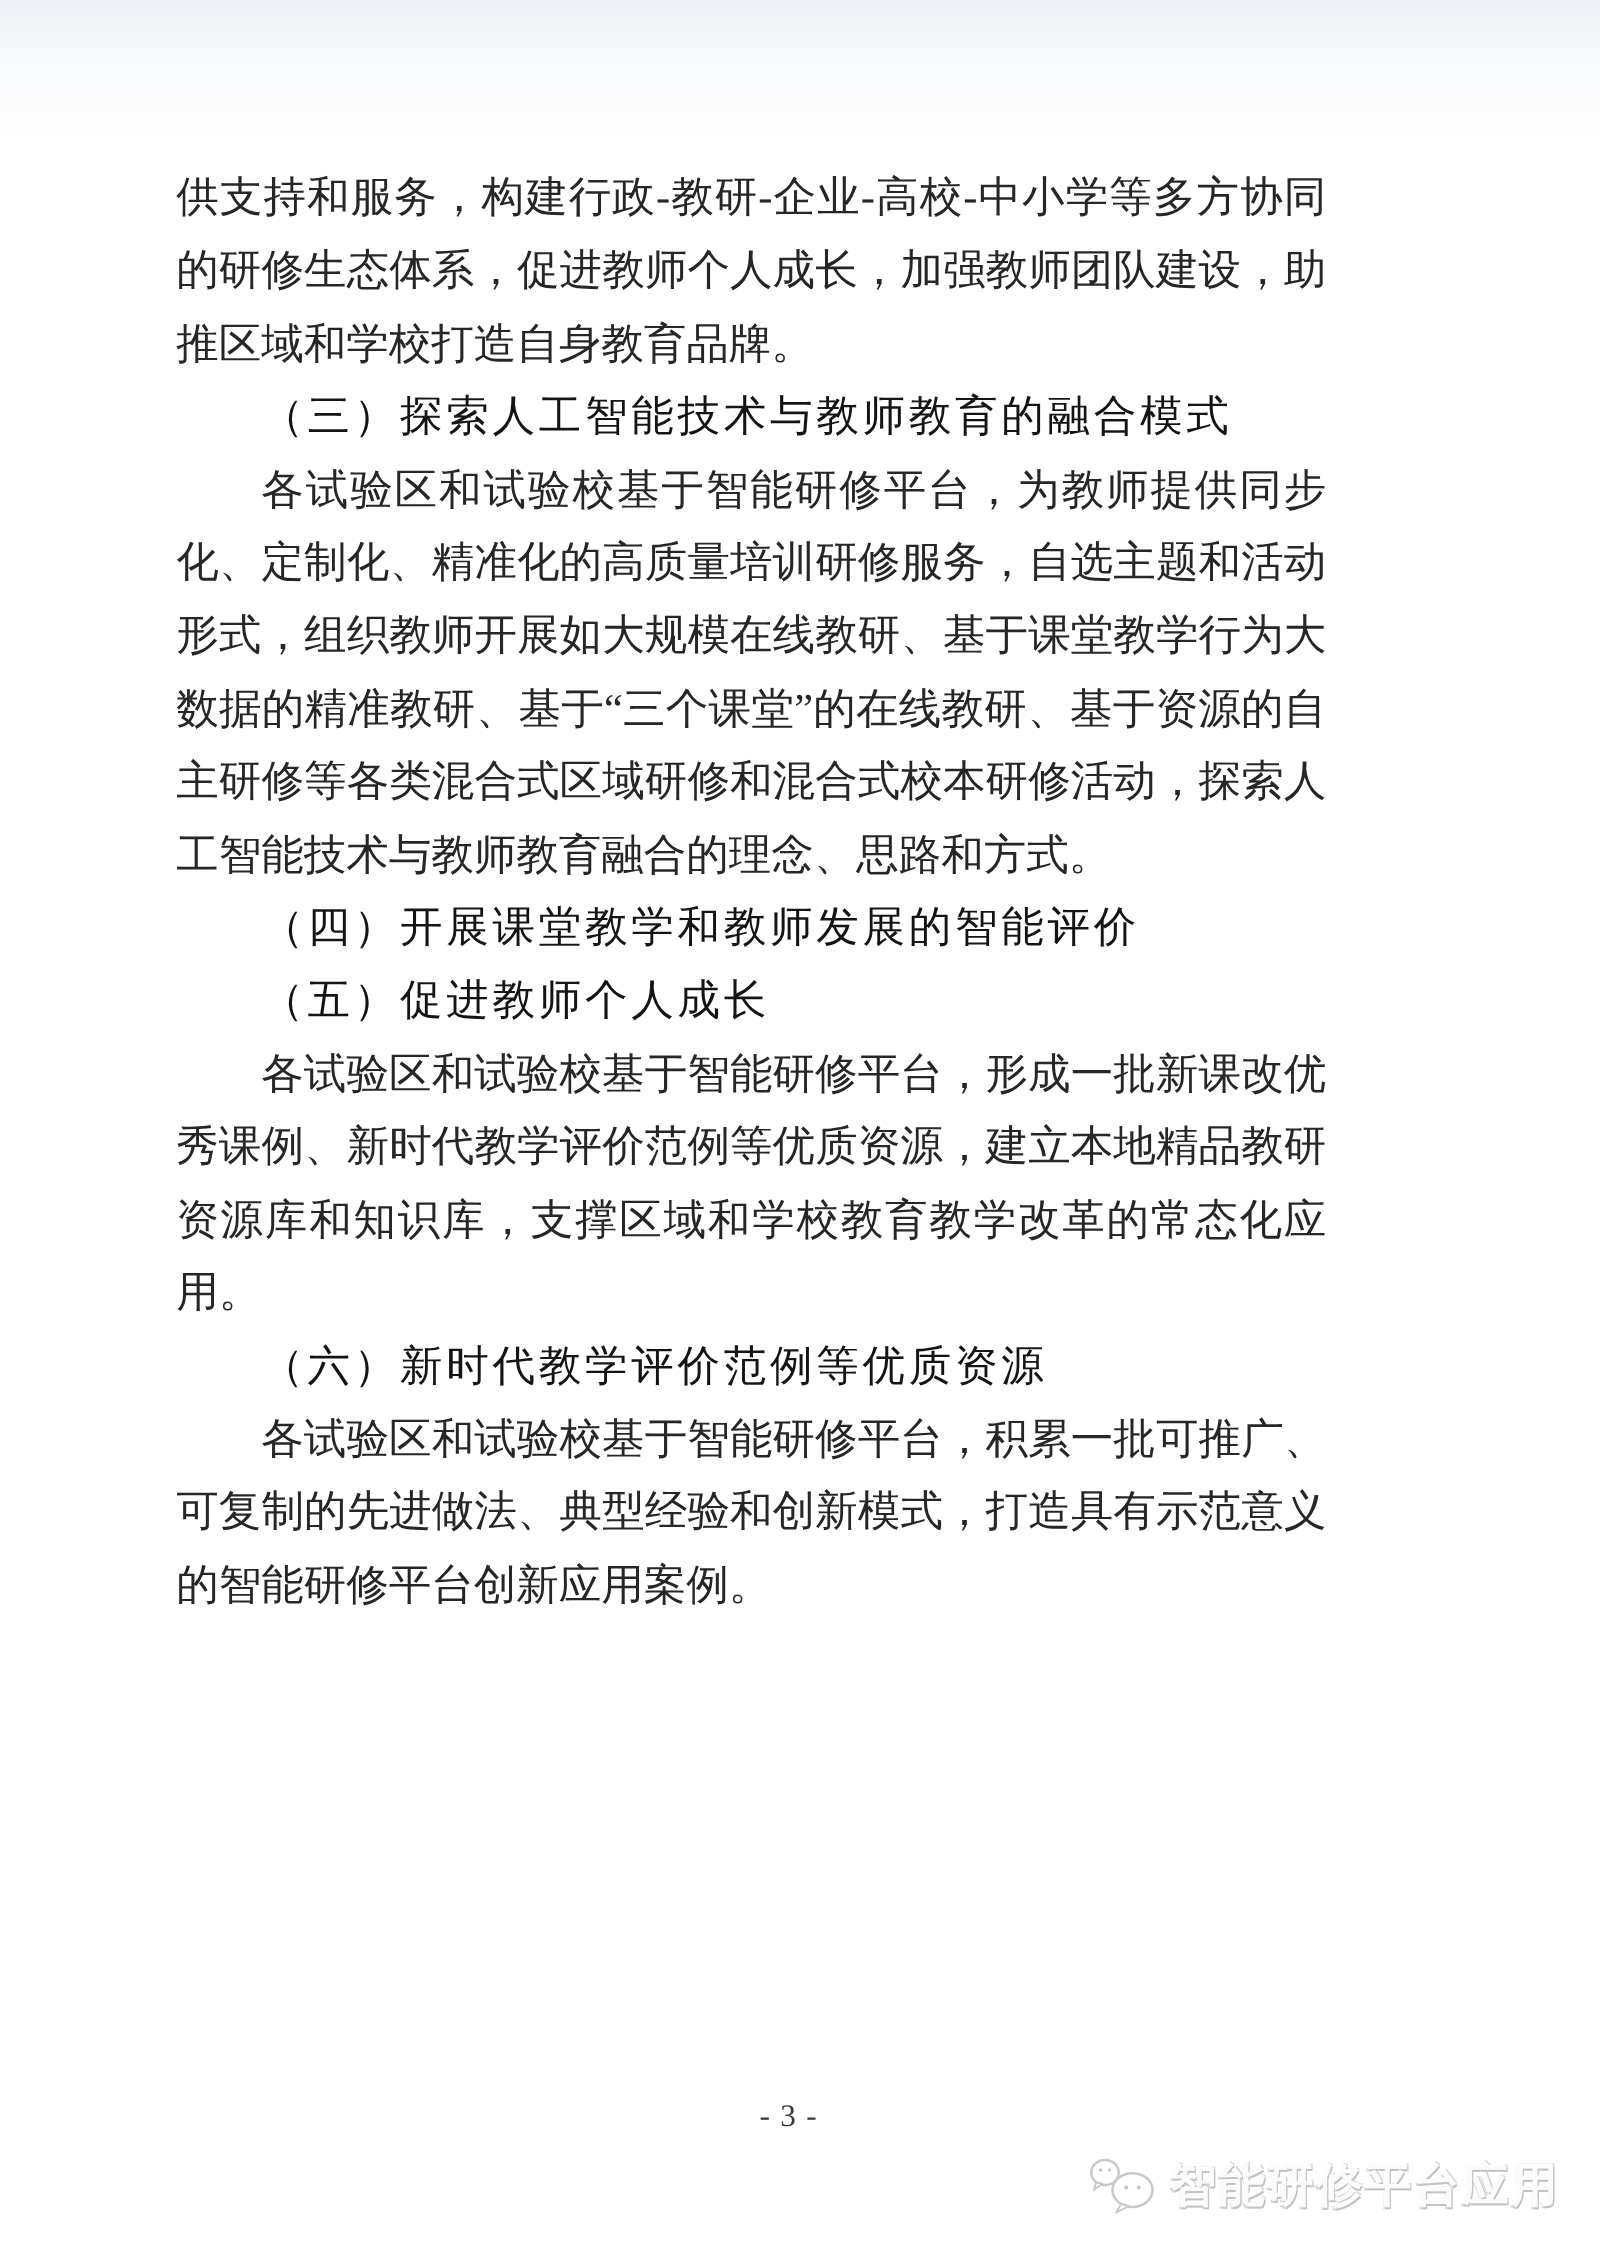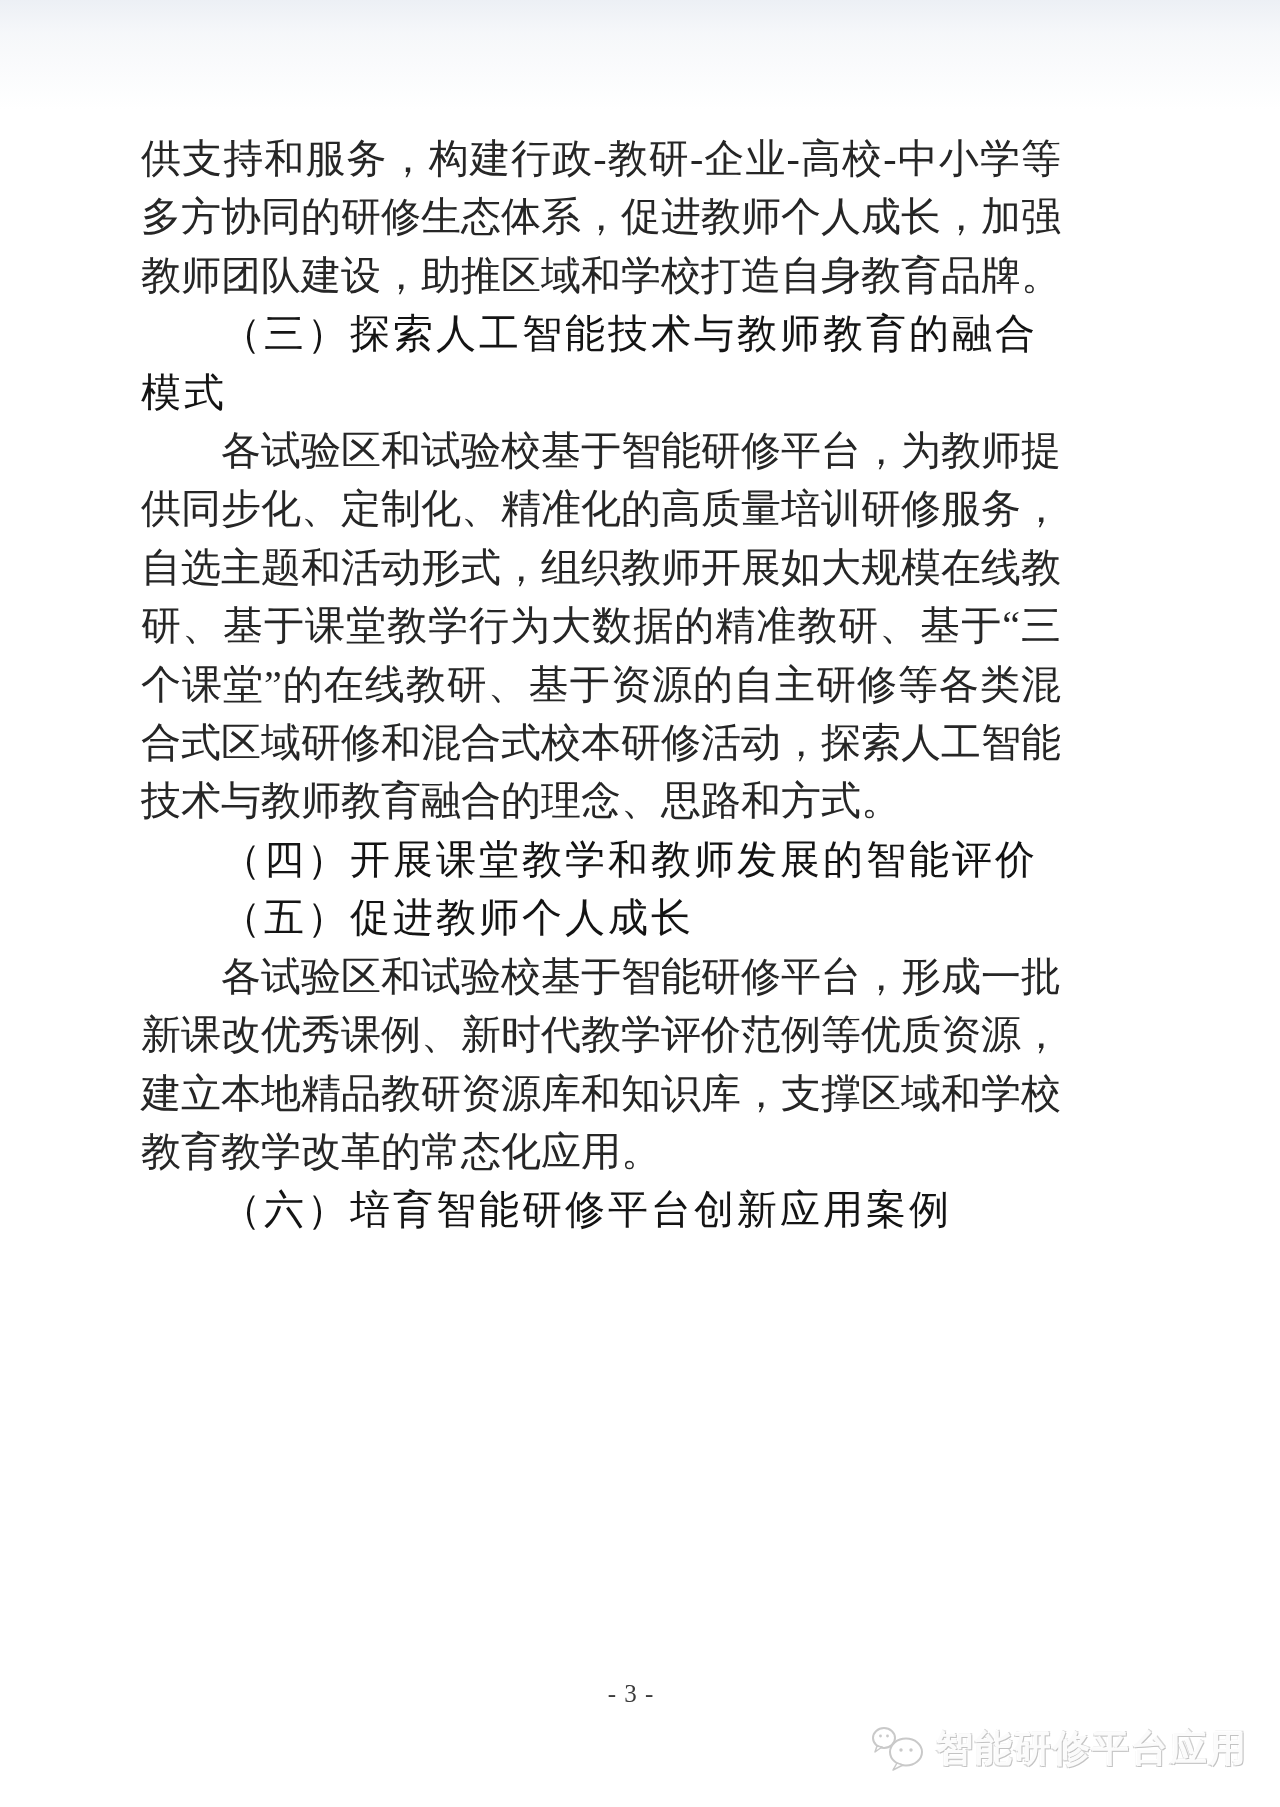--- a/index.html
+++ b/index.html
@@ -21,21 +21,21 @@
     height: 110px;
     background: linear-gradient(180deg, #e9edf3 0%, #f4f6f9 30%, #ffffff 100%);
     opacity: 0.85;
     pointer-events: none;
   }
   .doc-body {
     position: absolute;
     left: 141px;
     top: 130px;
     width: 920px;
-    font-size: 40px;
+    font-size: 34px;
     line-height: 58.4px;
     color: #262626;
     text-align: justify;
     text-justify: inter-character;
   }
   .doc-body p { margin: 0; padding: 0; }
   .para { text-indent: 2em; }
   .para.continued { text-indent: 0; }
   .heading {
     font-weight: 400;
@@ -84,21 +84,22 @@
 
 <div class="scan-band-top"></div>
 
 <div class="doc-body">
     <p class="para continued">供支持和服务，构建行政-教研-企业-高校-中小学等多方协同的研修生态体系，促进教师个人成长，加强教师团队建设，助推区域和学校打造自身教育品牌。</p>
     <p class="heading">（三）探索人工智能技术与教师教育的融合模式</p>
     <p class="para">各试验区和试验校基于智能研修平台，为教师提供同步化、定制化、精准化的高质量培训研修服务，自选主题和活动形式，组织教师开展如大规模在线教研、基于课堂教学行为大数据的精准教研、基于“三个课堂”的在线教研、基于资源的自主研修等各类混合式区域研修和混合式校本研修活动，探索人工智能技术与教师教育融合的理念、思路和方式。</p>
     <p class="heading">（四）开展课堂教学和教师发展的智能评价</p>
     <p class="heading">（五）促进教师个人成长</p>
     <p class="para">各试验区和试验校基于智能研修平台，形成一批新课改优秀课例、新时代教学评价范例等优质资源，建立本地精品教研资源库和知识库，支撑区域和学校教育教学改革的常态化应用。</p>
-    <p class="heading">（六）培育智能研修平台创新应用案例</p>
+    <p class="heading">（六）新时代教学评价范例等优质资源</p>
+    <p class="para">各试验区和试验校基于智能研修平台，积累一批可推广、可复制的先进做法、典型经验和创新模式，打造具有示范意义的智能研修平台创新应用案例。</p>
   </div>
 
 <div class="page-number">- 3 -</div>
 
 <div class="watermark">
   <span class="watermark-icon">
     <svg width="56" height="48" viewBox="0 0 56 48" xmlns="http://www.w3.org/2000/svg">
 
       <ellipse cx="13" cy="13" rx="11" ry="10" fill="#ffffff" stroke="#c9c9c9" stroke-width="2"></ellipse>
       <path d="M6 21 L4 27 L11 22 Z" fill="#ffffff" stroke="#c9c9c9" stroke-width="1.5" stroke-linejoin="round"></path>

